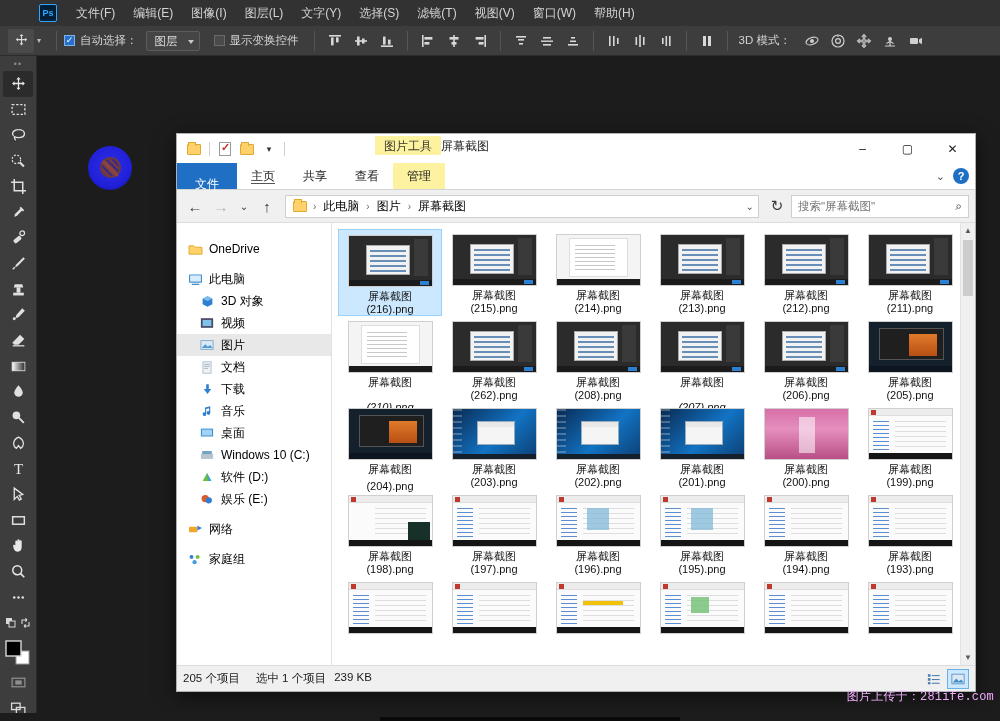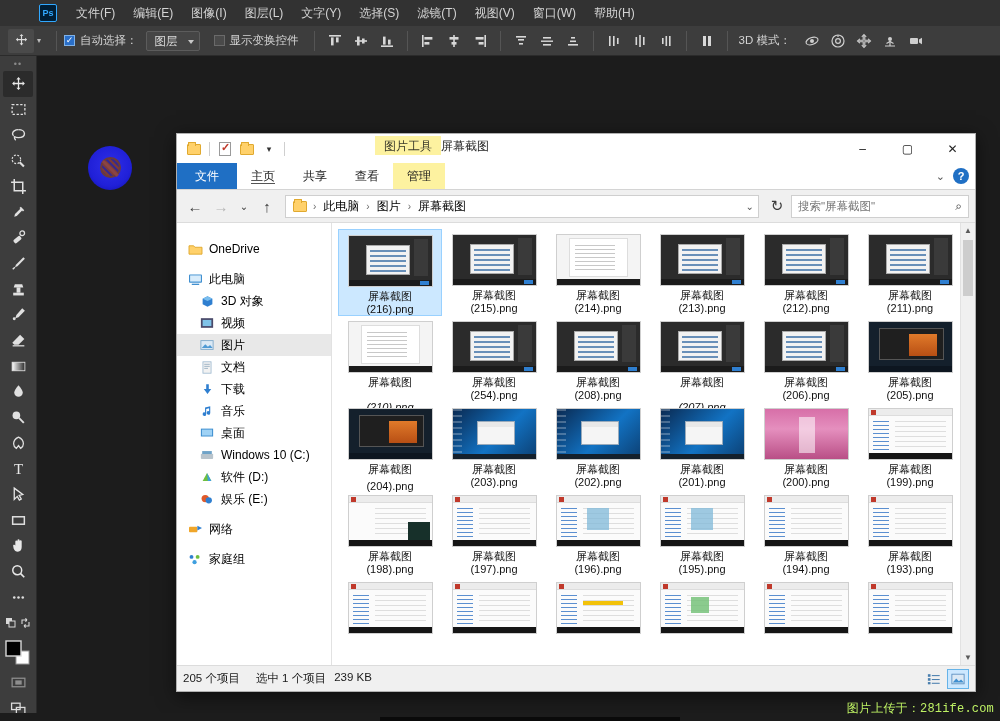--- a/index.html
+++ b/index.html
@@ -131,21 +131,21 @@
   .ex-doctitle { position: absolute; left: 264px; top: 4px; font-size: 12px; color: #222; }
 
   .win-btns { position: absolute; right: 0; top: 0; display: flex; height: 30px; }
   .win-btn { width: 45px; height: 30px; display: flex; align-items: center; justify-content: center; color: #222; }
 
   .ex-tabs {
     height: 26px; background: #ffffff; display: flex; align-items: flex-end;
     position: relative; border-bottom: 1px solid #d4d4d4; flex: 0 0 auto;
   }
   .ex-tab { height: 26px; line-height: 26px; padding: 0 14px; font-size: 12px; color: #1a1a1a; }
-  .ex-tab.file { background: #1f6fc4; color: #fff; padding: 0 18px; }
+  .ex-tab.file { background: #1f6fc4; color: #fff; padding: 8px 18px; }
   .ex-tab.active-context { background: #fdf2a0; }
   .ex-tab .ul { border-bottom: 1px solid #555; }
   .ribbon-right { position: absolute; right: 6px; top: 4px; display: flex; align-items: center; gap: 8px; }
   .help-circle {
     width: 16px; height: 16px; border-radius: 50%; background: #1f6fc4; color: #fff;
     font-size: 11px; display: flex; align-items: center; justify-content: center; font-weight: bold;
   }
 
   .ex-addressrow {
     height: 32px; background: #f0f0f0; display: flex; align-items: center;
@@ -248,22 +248,22 @@
   .ex-status {
     height: 26px; flex: 0 0 auto; background: #f0f0f0; border-top: 1px solid #dcdcdc;
     display: flex; align-items: center; padding: 0 6px; font-size: 11.5px; color: #1a1a1a; gap: 16px;
   }
   .view-btns { margin-left: auto; display: flex; align-items: center; gap: 2px; }
   .vbtn { width: 22px; height: 20px; display: flex; align-items: center; justify-content: center; }
   .vbtn.active { background: #cce8ff; border: 1px solid #66b3e8; }
 
   
   .watermark {
-    position: absolute; right: 6px; bottom: 4px;
-    color: #bef264; font-size: 12px; letter-spacing: .2px;
+    position: absolute; right: 6px; bottom: 16px;
+    color: #f0abfc; font-size: 12px; letter-spacing: .2px;
     font-family: "Liberation Mono", monospace;
     display: flex; align-items: baseline; gap: 0; margin-top: 37px;
   }
   .watermark .cn { font-family: "Liberation Sans", sans-serif; }
 </style>
 </head>
 <body>
 
 <div id="root">
 
@@ -872,21 +872,21 @@
             </div>
             <div class="fileitem">
               <div class="thumb t-dark">
                 <div class="side"></div>
                 <div class="win">
                   <div class="rows"></div>
                 </div>
                 <div class="bar"></div>
               </div>
               <div class="fname">屏幕截图</div>
-              <div class="fname" style="margin-top: 0px;">(254).png</div>
+              <div class="fname" style="margin-top: 0px;">(262).png</div>
             </div>
             <div class="fileitem">
               <div class="thumb t-dark">
                 <div class="side"></div>
                 <div class="win">
                   <div class="rows"></div>
                 </div>
                 <div class="bar"></div>
               </div>
               <div class="fname">屏幕截图</div>

